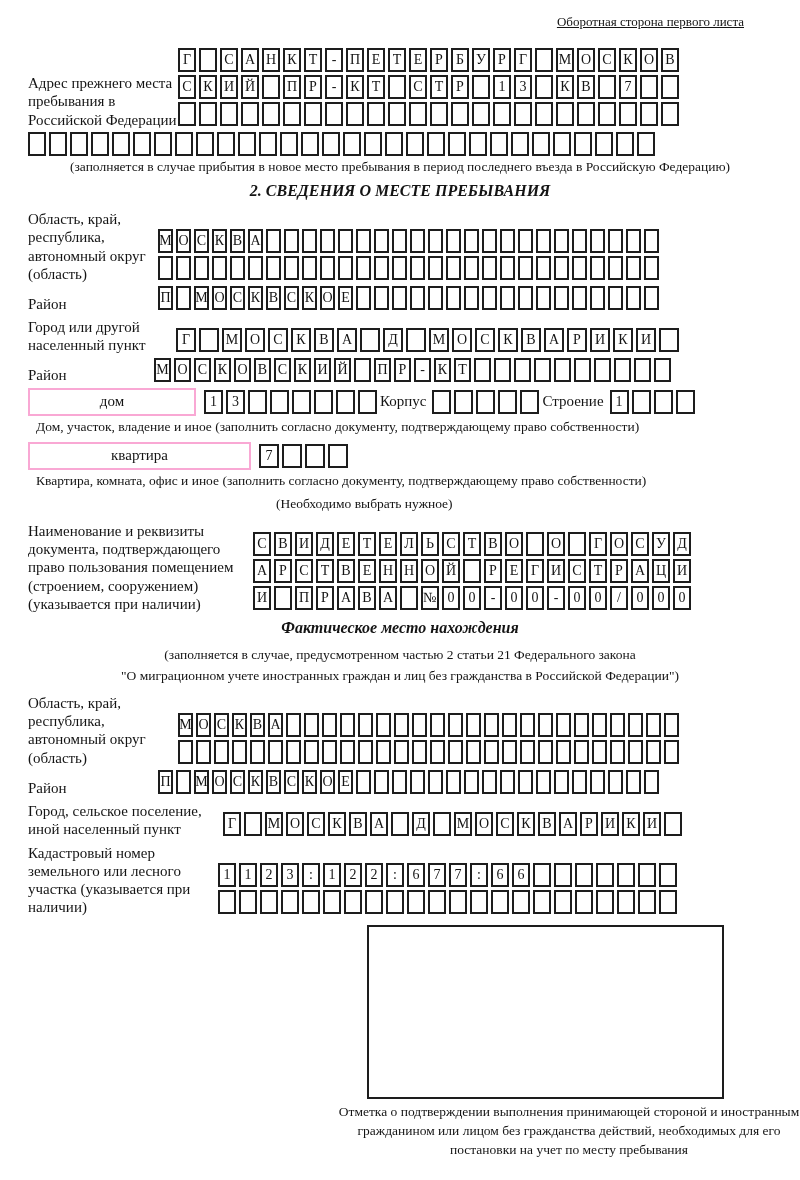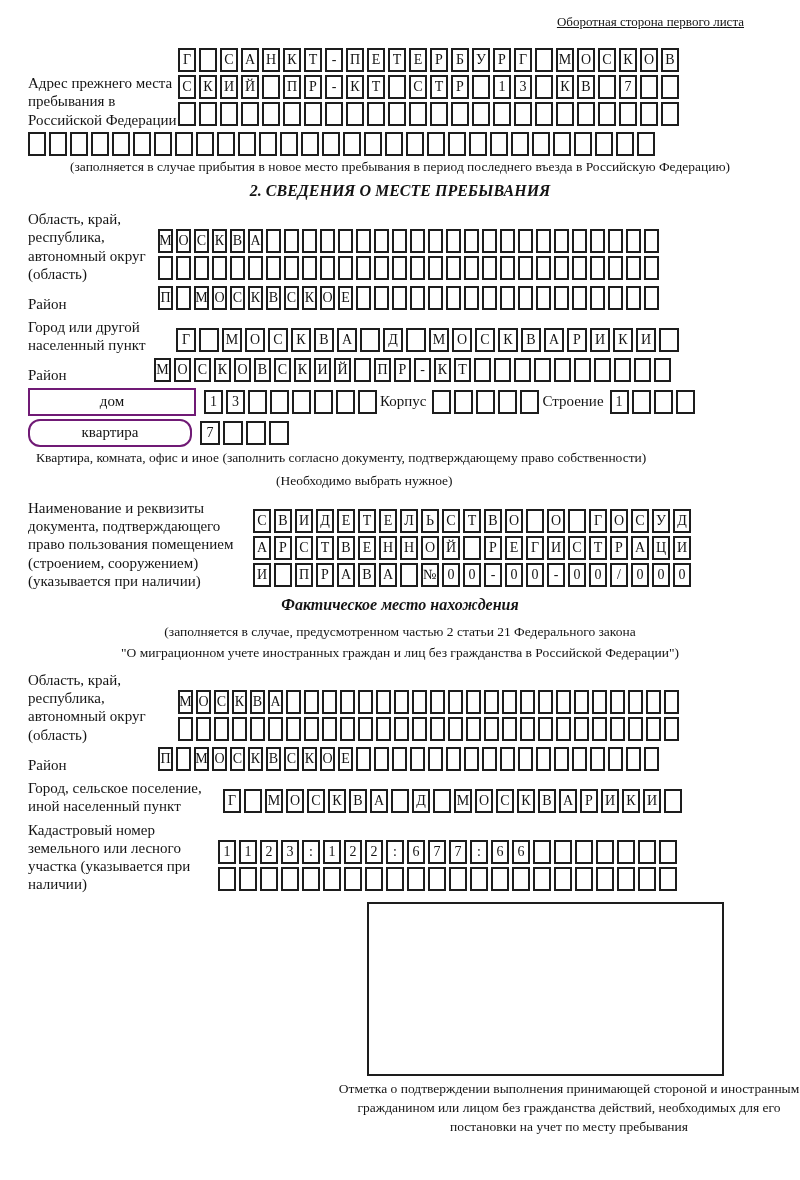--- a/index.html
+++ b/index.html
@@ -32,26 +32,26 @@
   .cw18 .cell{ width:18px; }
   .cw19 .cell{ width:19px; }
   .cw20 .cell{ width:20px; }
 
   .caption { font-size:13.5px; margin:1px 0 7px 0; }
   .caption.center { text-align:center; }
   .heading { text-align:center; font-weight:bold; font-size:16px; margin:6px 0 8px 0;font-style:italic; }
 
   .houserow { display:flex; align-items:center; margin-bottom:3px; flex-wrap:nowrap; }
   .bigbox {
-    border:2px solid #701a75; height:28px; flex:none;
+    border:2px solid #f9a8d4; height:28px; flex:none;
     display:flex; align-items:center; justify-content:center;
     margin-right:8px; font-size:15px;
   }
   .bigbox.dom { width:168px; }
-  .bigbox.kvartira { width:164px;border-radius:12px; }
+  .bigbox.kvartira { width:223px; }
   .inline-label { margin:0 6px 0 0; flex:none; }
 
   .stayrow { display:flex; align-items:center; margin:6px 0 2px 0; }
   .checkbox {
     width:23px; height:27px; border:2px solid #1d1d1d; flex:none;
     display:flex; align-items:center; justify-content:center;
     font-size:15px; margin:0 10px 0 12px;
   }
   .stay-note { font-size:13.5px; margin:0 0 8px 248px; }
 
@@ -374,20 +374,21 @@
         <span class="cell"></span>
       </div>
     <div class="inline-label">Строение</div>
     <div class="cellrow cw19" style="margin-bottom:0">
         <span class="cell">1</span>
         <span class="cell"></span>
         <span class="cell"></span>
         <span class="cell"></span>
       </div>
   </div>
+  <div class="caption" style="margin-left:8px">Дом, участок, владение и иное (заполнить согласно документу, подтверждающему право собственности)</div>
 
   <div class="houserow">
     <div class="bigbox kvartira">квартира</div>
     <div class="cellrow cw20" style="margin-bottom:0">
         <span class="cell">7</span>
         <span class="cell"></span>
         <span class="cell"></span>
         <span class="cell"></span>
       </div>
   </div>

